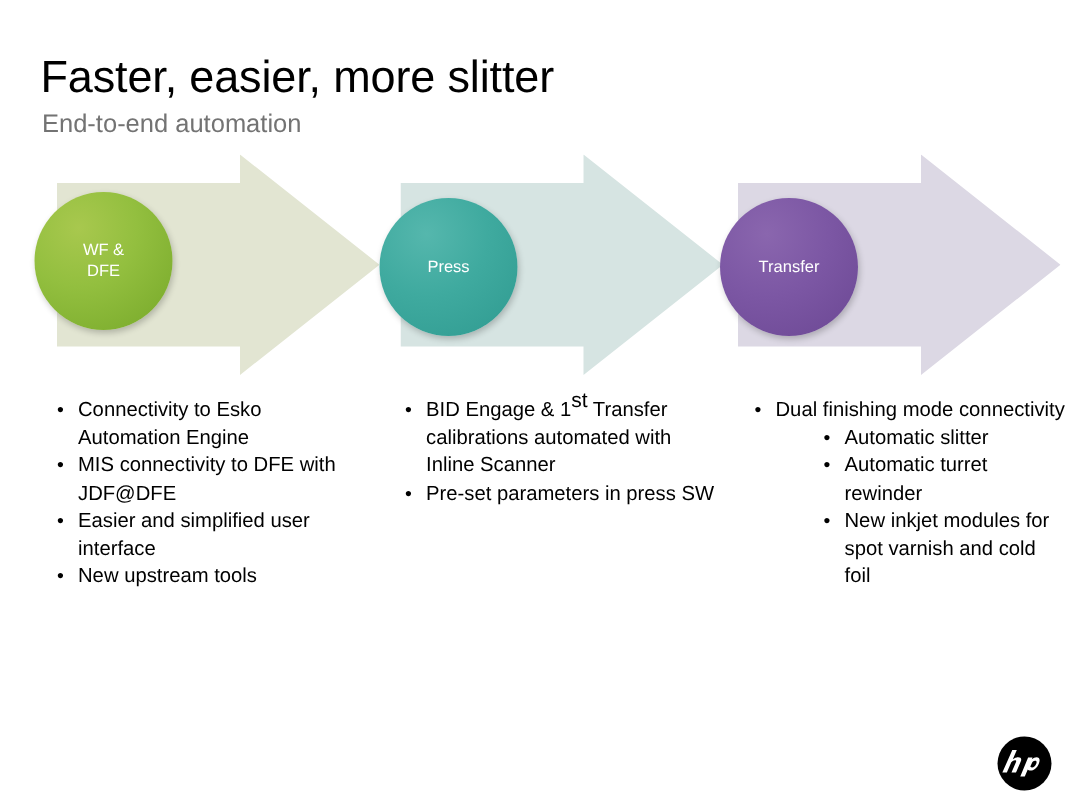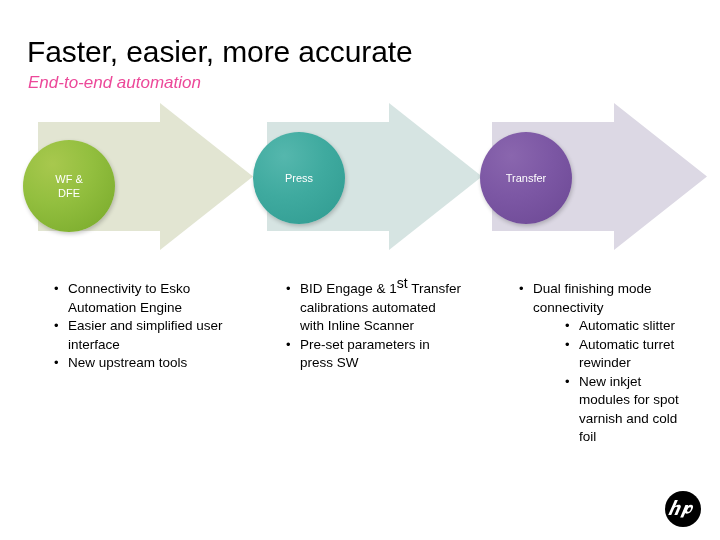--- a/index.html
+++ b/index.html
@@ -30,23 +30,22 @@
     color: #000000;
     white-space: nowrap;
     letter-spacing: -0.1px;
   }
   .subtitle {
     position: absolute;
     left: 28px;
     top: 72px;
     font-size: 17px;
     line-height: 22px;
-    color: #ec4899;
+    color: #737373;
     white-space: nowrap;
-    font-style: italic;
   }
 
   
   .arrows {
     position: absolute;
     left: 0;
     top: 0;
     width: 720px;
     height: 270px;
   }
@@ -75,21 +74,21 @@
     align-items: center;
     justify-content: center;
     text-align: center;
     color: #ffffff;
     font-size: 11px;
     line-height: 14px;
     box-shadow: 1px 2px 4px rgba(0,0,0,0.22);
   }
   .circle-1 {
     left: 23px;
-    top: 140px;
+    top: 128px;
     background: radial-gradient(circle at 32% 26%, #a8c84e 0%, #93bf3f 42%, #76a829 100%);
   }
   .circle-2 {
     left: 253px;
     top: 132px;
     background: radial-gradient(circle at 34% 26%, #55b7ad 0%, #3faa9f 45%, #2f9a90 100%);
   }
   .circle-3 {
     left: 480px;
     top: 132px;
@@ -114,21 +113,21 @@
     font-size: 13.5px;
     line-height: 18.5px;
     color: #000000;
   }
   .col-1 { left: 30px;  width: 215px; }
   .col-2 { left: 262px; width: 215px; }
   .col-3 { left: 495px; width: 215px; }
 
   ul.bullets {
     list-style: none;
-    margin: 16px;
+    margin: 0;
     padding: 0;
   }
   ul.bullets > li {
     position: relative;
     padding-left: 22px;
     margin: 0 0 0 0;
   }
   ul.bullets > li > .btxt {
     display: block;
   }
@@ -169,21 +168,21 @@
     width: 38px;
     height: 38px;
   }
   .hp-logo svg { display: block; }
 </style>
 </head>
 <body>
 
 <div class="slide">
 
-  <div class="title">Faster, easier, more accurate</div>
+  <div class="title">Faster, easier, more slitter</div>
   <div class="subtitle">End-to-end automation</div>
 
   <div class="arrows">
 
     <div class="arrow arrow-1">
       <svg viewBox="0 0 215 147" xmlns="http://www.w3.org/2000/svg">
         <polygon points="0,19 122,19 122,0 215,73.5 122,147 122,128 0,128" fill="#e2e5d2"></polygon>
       </svg>
     </div>
 
@@ -219,20 +218,23 @@
     </div>
 
   </div>
 
   <div class="columns">
 
     <div class="col col-1">
       <ul class="bullets">
         <li>
             <span class="btxt">Connectivity to Esko Automation Engine</span>
+          </li>
+        <li>
+            <span class="btxt">MIS connectivity to DFE with JDF@DFE</span>
           </li>
         <li>
             <span class="btxt">Easier and simplified user interface</span>
           </li>
         <li>
             <span class="btxt">New upstream tools</span>
           </li>
       </ul>
     </div>
 

